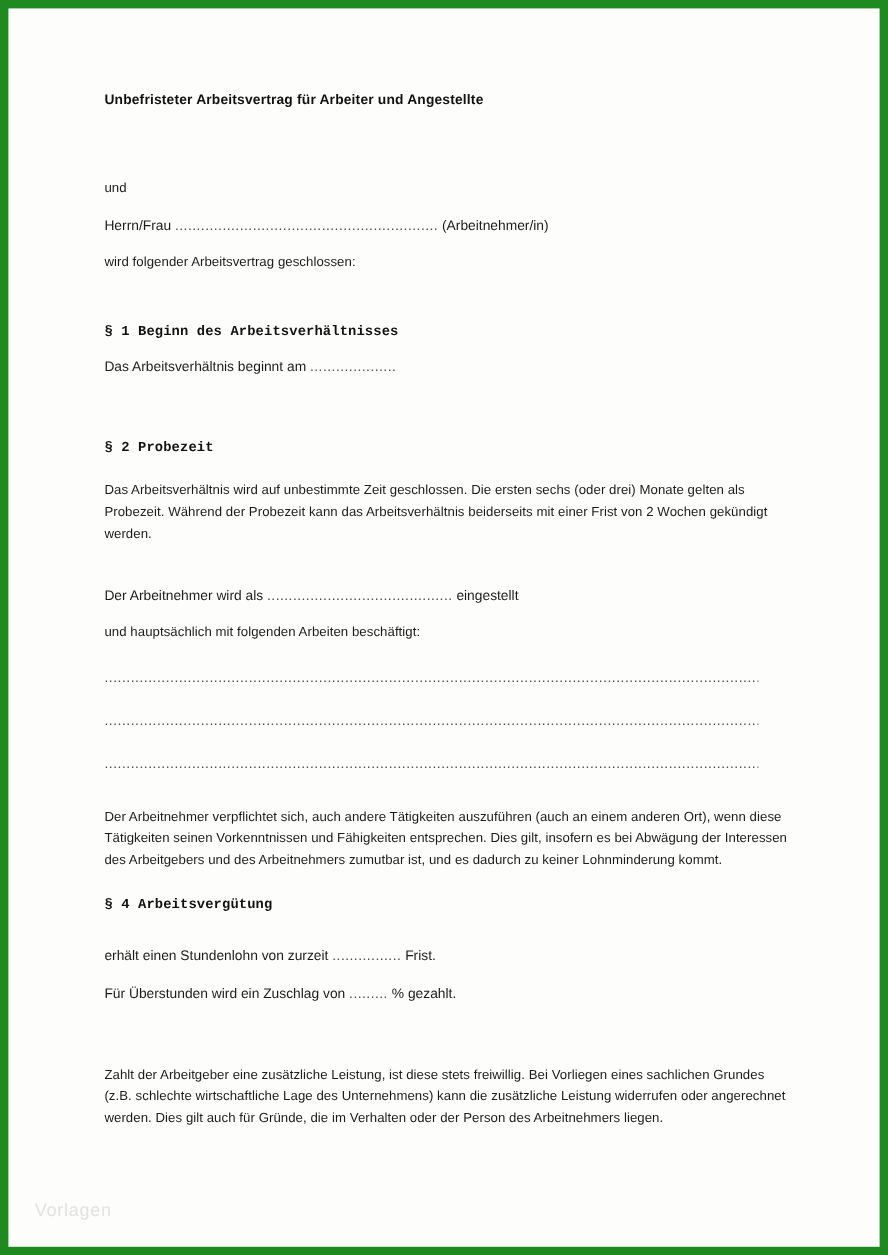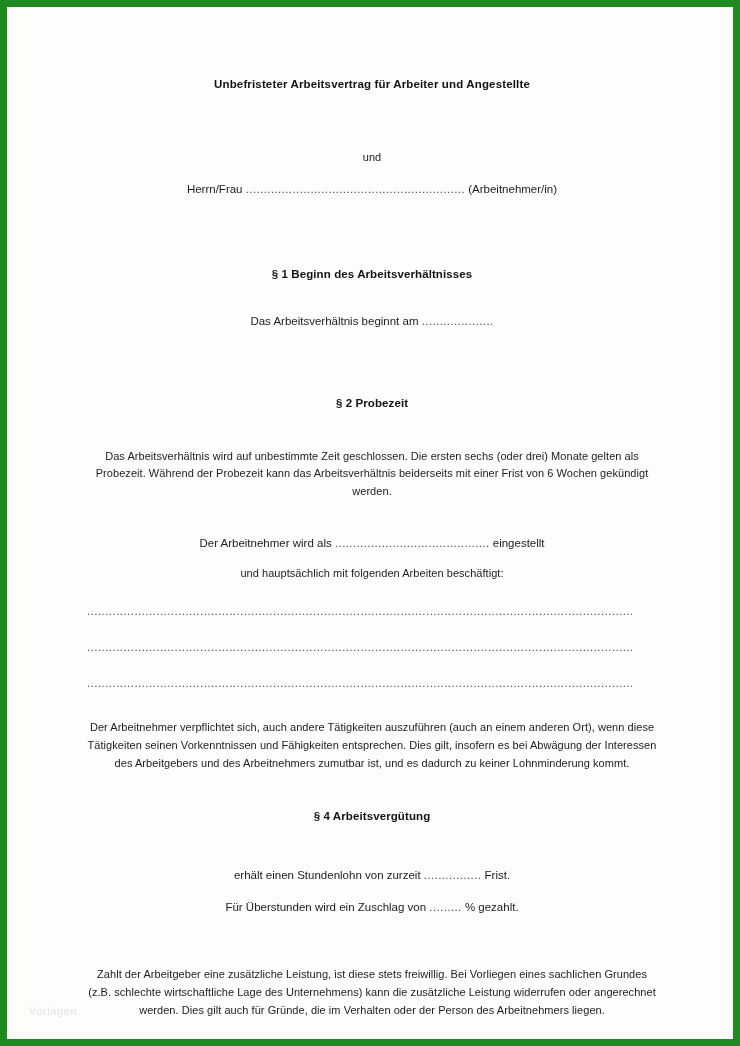--- a/index.html
+++ b/index.html
@@ -23,37 +23,37 @@
     height: 100%;
     box-sizing: border-box;
     background: #fdfdfb;
     overflow: hidden;
   }
   .content {
     position: absolute;
     left: 80px;
     top: 70px;
     width: 570px;
-    text-align: center;
   }
   .doc-title {
     font-size: 11.5px;
     font-weight: bold;
     color: #121212;
     letter-spacing: 0.15px;
     margin: 0 0 44px 0;
     line-height: 1.3;
   }
   .sec-heading {
     font-size: 11.5px;
     font-weight: bold;
     color: #121212;
-    margin: 16px;
+    margin: 0;
     line-height: 1.35;
     letter-spacing: 0.1px;
+    font-family: Liberation Mono, monospace;
   }
   .para {
     font-size: 11px;
     color: #1c1c1c;
     margin: 0;
     line-height: 1.62;
     letter-spacing: 0.05px;
   }
   .dots {
     color: #4a4a4a;
@@ -81,21 +81,21 @@
   .gap-s  { height: 13px; }
   .gap-m  { height: 20px; }
   .gap-l  { height: 28px; }
   .gap-xl { height: 40px; }
   .gap-xxl{ height: 50px; }
 
   .watermark {
     position: absolute;
     left: 22px;
     bottom: 22px;
-    font-size: 11px;
+    font-size: 15px;
     color: #e2e2e2;
     letter-spacing: 0.6px;
     user-select: none;
   }
 </style>
 </head>
 <body>
 
 <div class="page">
   <div class="sheet">
@@ -112,35 +112,36 @@
       <div class="gap-s"></div>
 
       <p class="fill-row">
         <span>Herrn/Frau</span>
         <span class="dots">.............................................................</span>
         <span>(Arbeitnehmer/in)</span>
       </p>
 
       <div class="gap-s"></div>
 
+      <p class="para">wird folgender Arbeitsvertrag geschlossen:</p>
 
       <div class="gap-xl"></div>
 
       <h2 class="sec-heading">§ 1 Beginn des Arbeitsverhältnisses</h2>
       <div class="gap-s"></div>
       <p class="fill-row">
         <span>Das Arbeitsverhältnis beginnt am</span>
         <span class="dots">....................</span>
       </p>
 
       <div class="gap-xxl"></div>
 
       <h2 class="sec-heading">§ 2 Probezeit</h2>
       <div class="gap-m"></div>
-      <p class="para">Das Arbeitsverhältnis wird auf unbestimmte Zeit geschlossen. Die ersten sechs (oder drei) Monate gelten als Probezeit. Während der Probezeit kann das Arbeitsverhältnis beiderseits mit einer Frist von 6 Wochen gekündigt werden.</p>
+      <p class="para">Das Arbeitsverhältnis wird auf unbestimmte Zeit geschlossen. Die ersten sechs (oder drei) Monate gelten als Probezeit. Während der Probezeit kann das Arbeitsverhältnis beiderseits mit einer Frist von 2 Wochen gekündigt werden.</p>
 
       <div class="gap-m"></div>
 
       <div class="gap-s"></div>
       <p class="fill-row">
         <span>Der Arbeitnehmer wird als</span>
         <span class="dots">...........................................</span>
         <span>eingestellt</span>
       </p>
 

